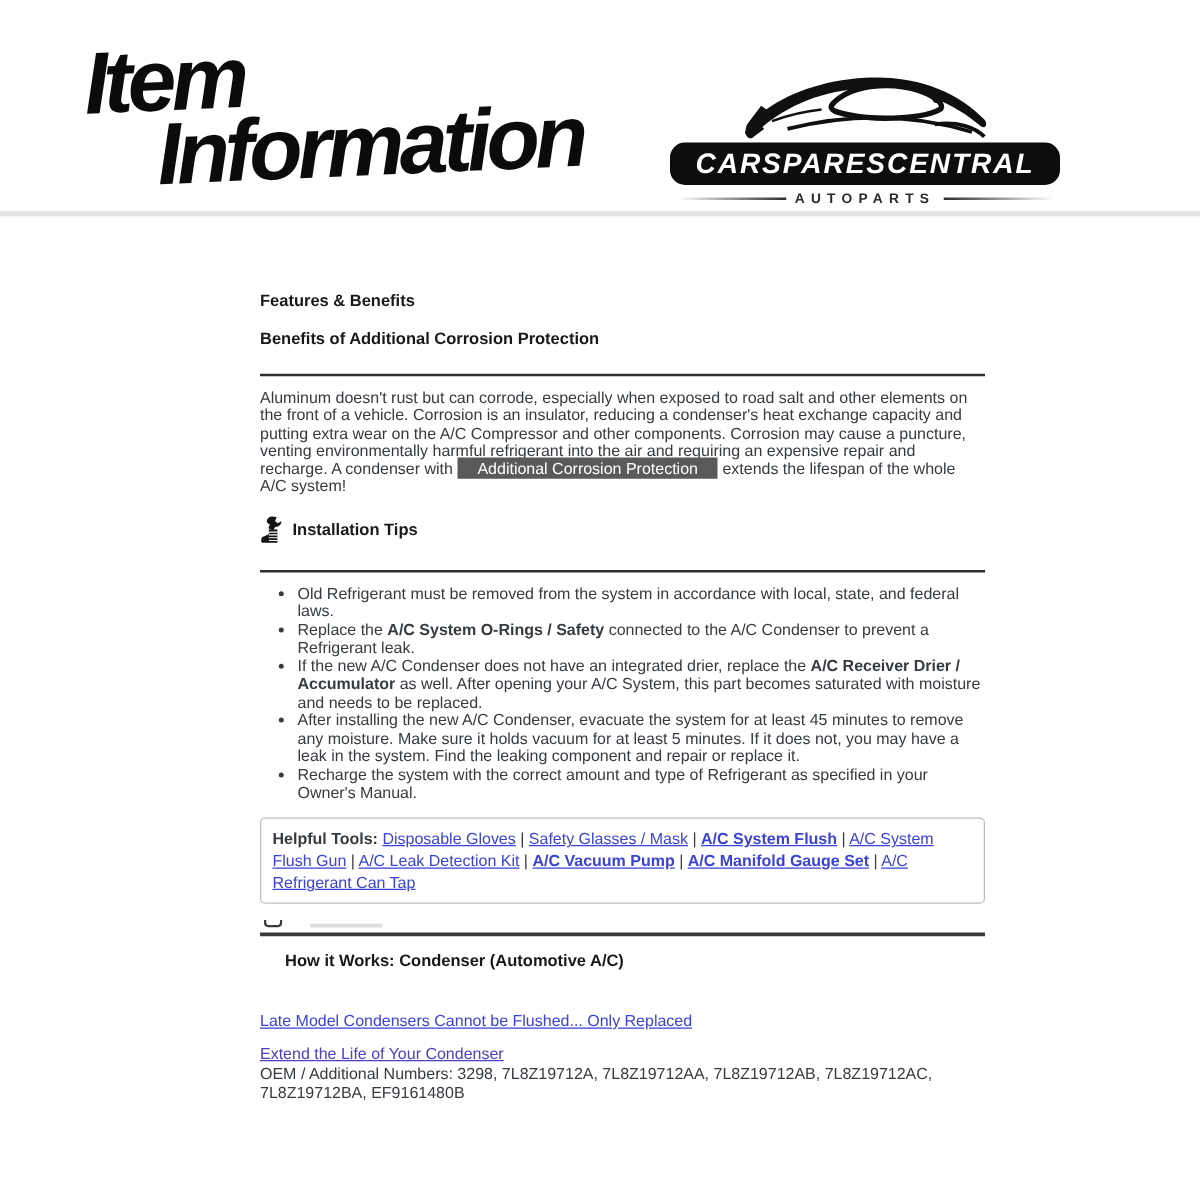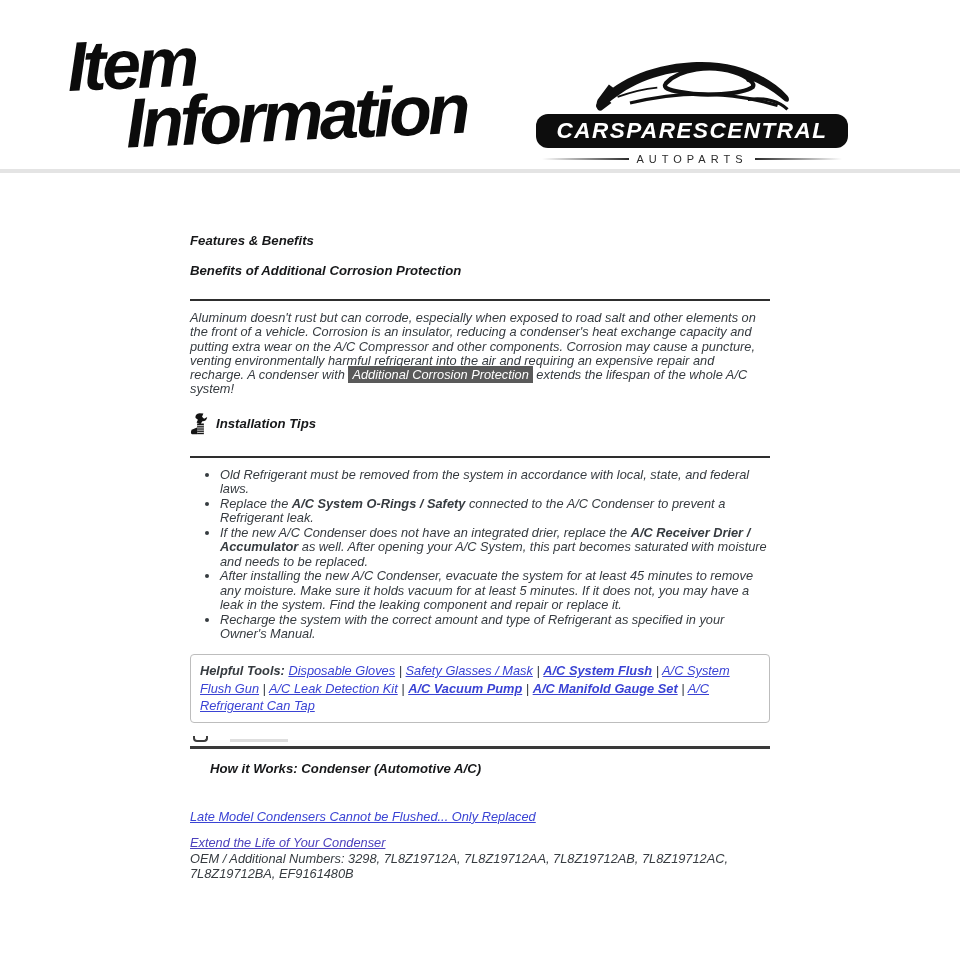--- a/index.html
+++ b/index.html
@@ -19,38 +19,38 @@
 
   .logo{position:absolute;right:112px;top:56px;width:312px;}
   .logo .car{display:block;margin:0 auto;}
   .brand-bar{background:#0d0d0d;border-radius:12px;padding:4px 6px;text-align:center;margin-top:-4px;}
   .brand-bar span{color:#fff;font-weight:bold;font-style:italic;font-size:22.5px;
     letter-spacing:1.5px;white-space:nowrap;}
   .tagline{display:flex;align-items:center;gap:7px;margin-top:5px;padding:0 6px;}
   .tagline .tl-line{flex:1;height:2px;}
   .tagline .tl-left{background:linear-gradient(to right,rgba(43,43,43,0),#2b2b2b);}
   .tagline .tl-right{background:linear-gradient(to left,rgba(43,43,43,0),#2b2b2b);}
-  .tagline span{font-size:11px;letter-spacing:5px;color:#2b2b2b;font-weight:normal;}
+  .tagline span{font-size:11px;letter-spacing:5px;color:#2b2b2b;font-weight:bold;}
 
   .top-separator{position:absolute;left:0;top:169px;width:960px;height:4px;background:var(--separator);}
 
   
-  .content{position:absolute;left:190px;top:225px;width:580px;font-size:12.8px;line-height:14.3px;font-style:italic;}
+  .content{position:absolute;left:208px;top:225px;width:580px;font-size:12.8px;line-height:14.3px;}
 
   h3{font-size:13.2px;font-weight:bold;color:var(--heading);line-height:15px;}
   .h-plain{margin:8px 0 10px;}
   .h-rule{display:flex;align-items:center;gap:7px;border-bottom:2px solid var(--rule);
           padding-bottom:21px;margin:15px 0 10px;}
   .h-rule .ico{flex:0 0 auto;display:inline-flex;}
 
   ul.bullets{list-style:disc;padding-left:30px;margin:0 0 13px;}
   ul.bullets li{margin-bottom:.5px;}
 
   p.body-par{margin:10px 0 15px;}
-  .hl{background:#5a5a5a;color:#fff;padding:1px 4px;}
+  .hl{background:#5a5a5a;color:#fff;padding:1px 16px;}
 
   b{color:inherit;}
 
   .tools-box{border:1px solid var(--box-border);border-radius:4px;padding:7px 9px;
     line-height:17.5px;margin:13px 0 9px;}
   .tools-box a{color:var(--link);}
   .tools-box a.bold{font-weight:bold;}
   .pipe{color:var(--text);}
 
   .clip-frag{position:relative;height:13px;margin-top:4px;}

